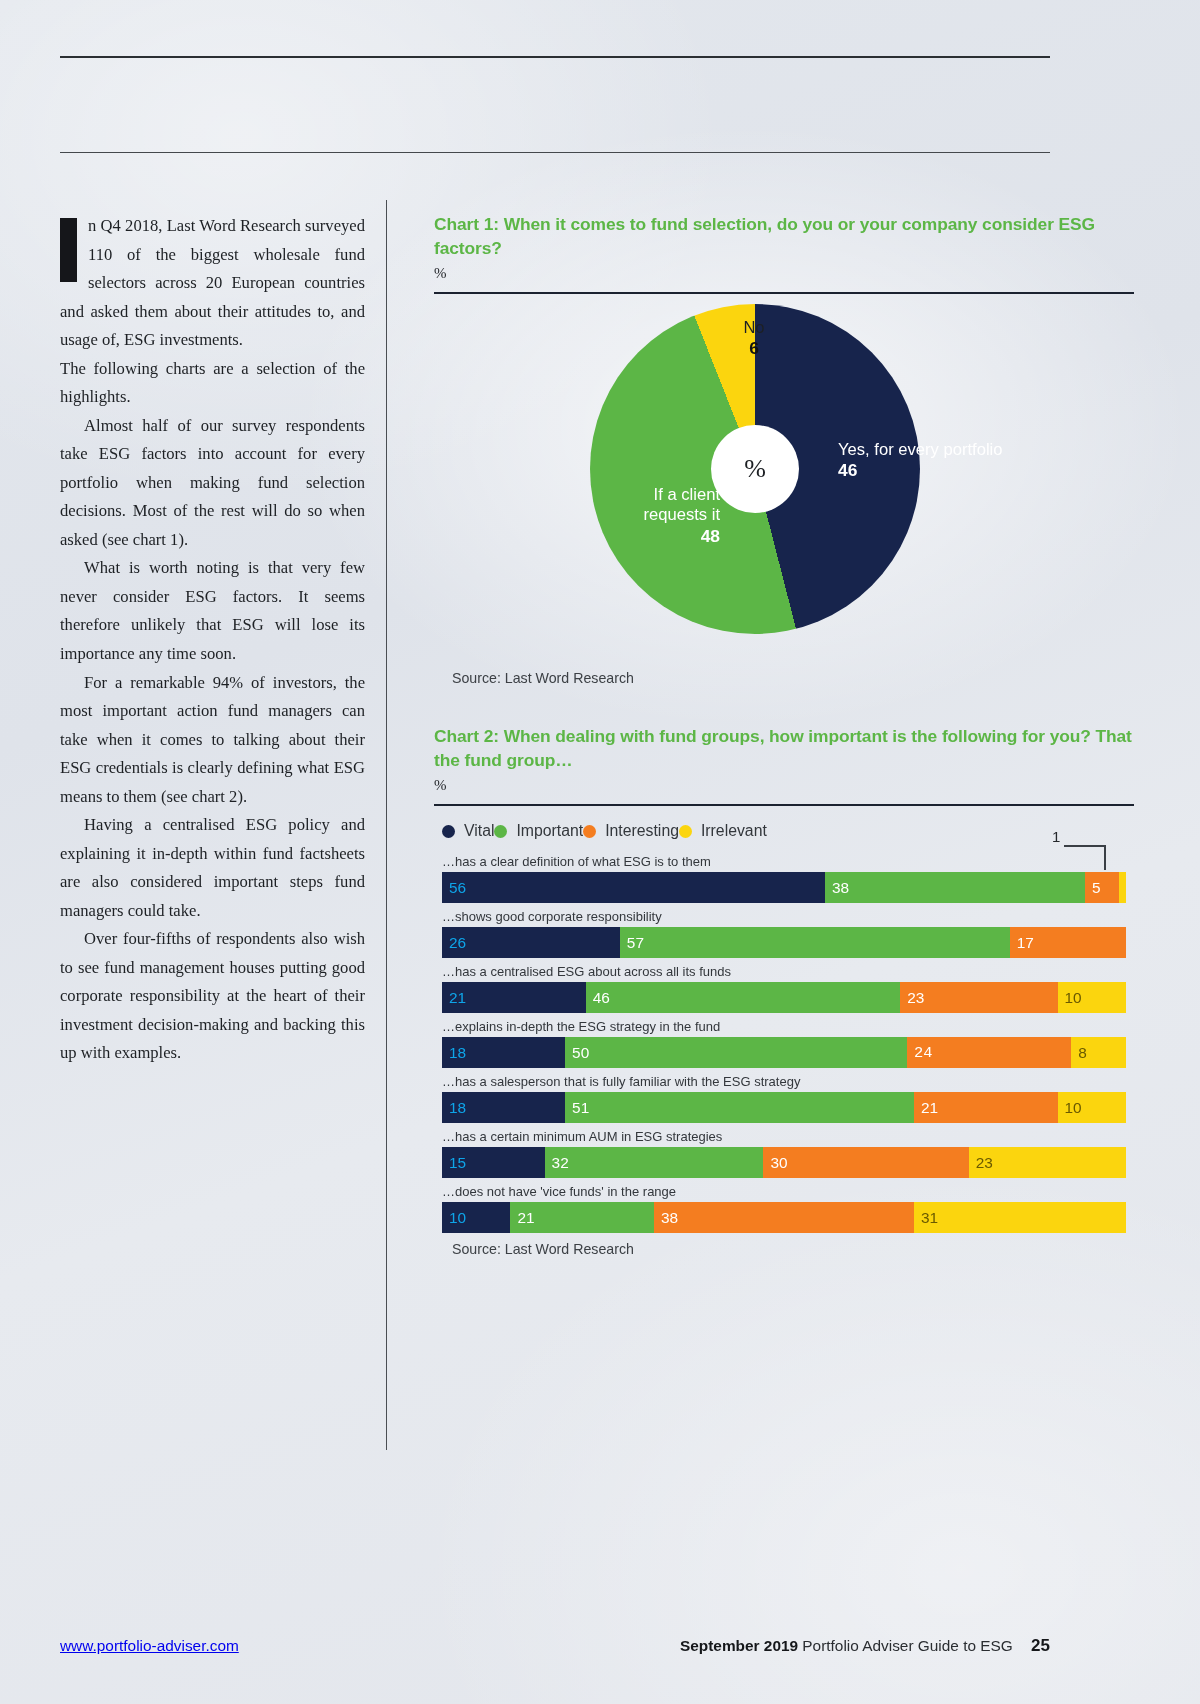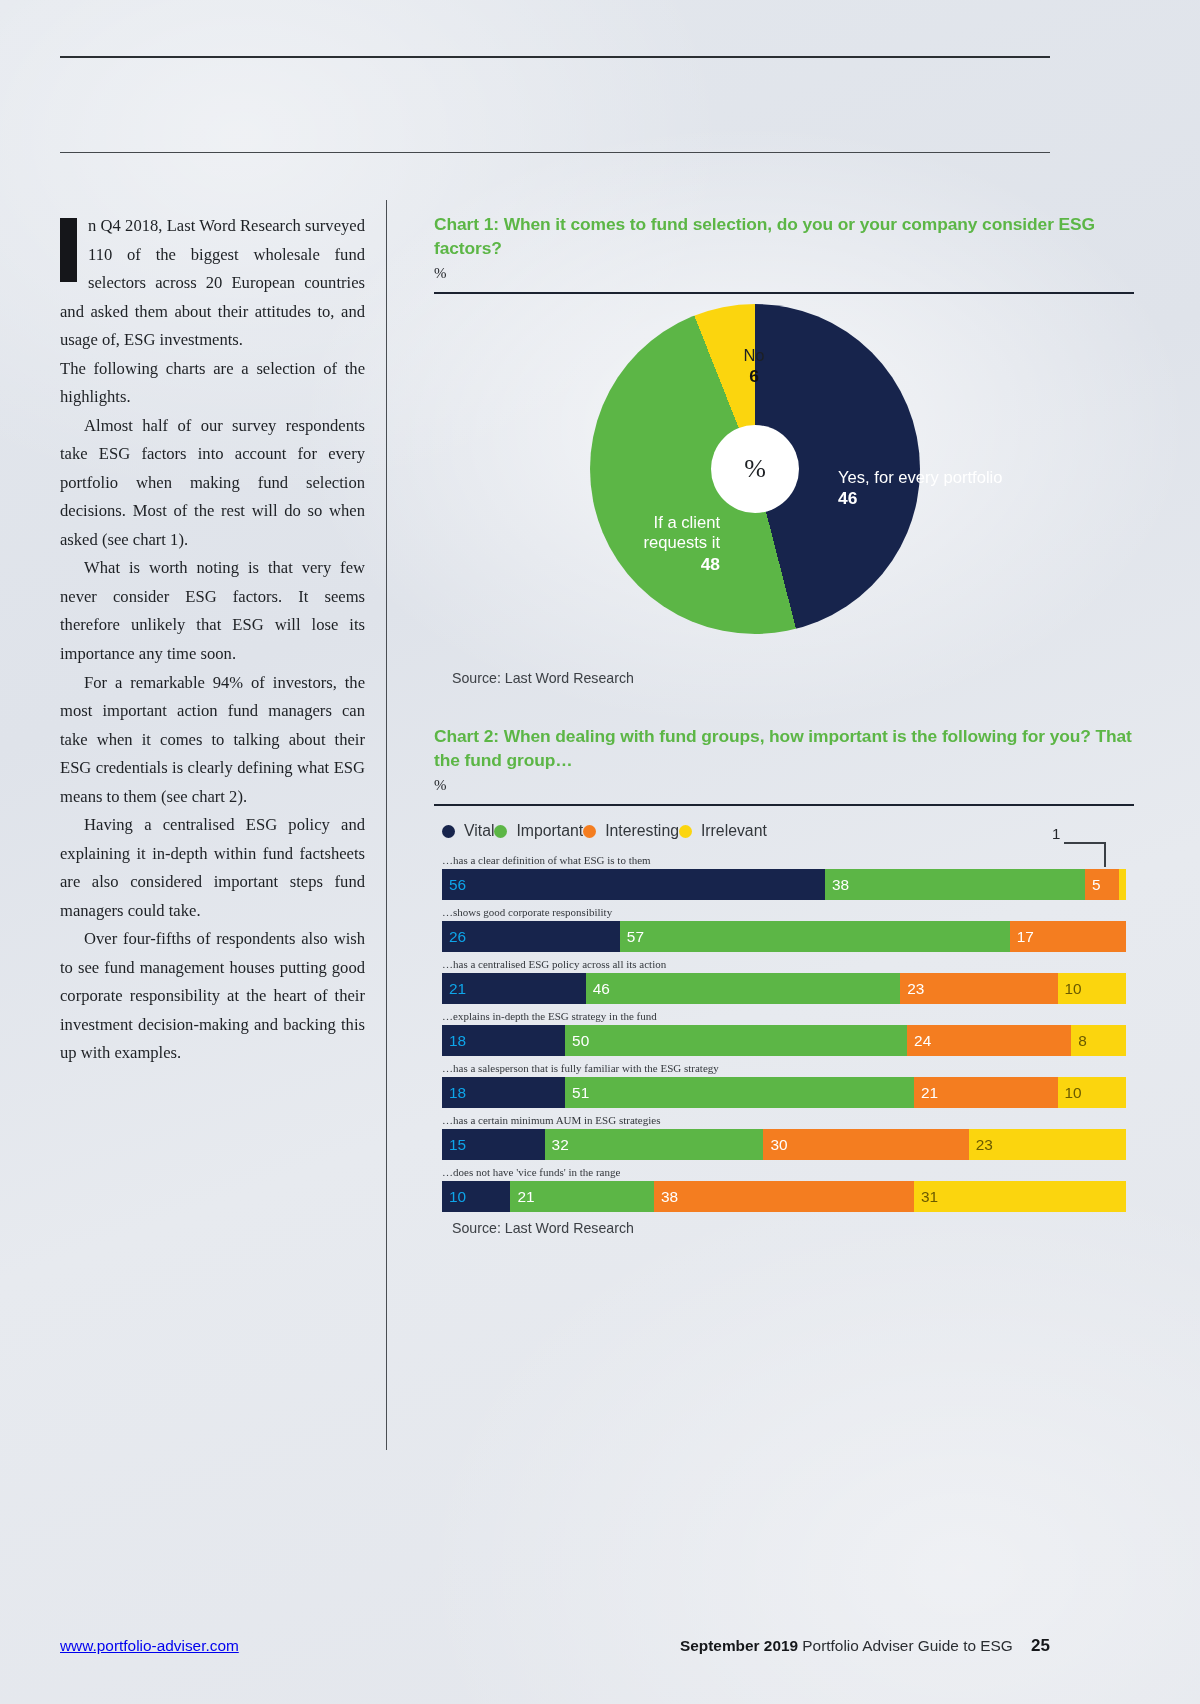--- a/index.html
+++ b/index.html
@@ -60,36 +60,36 @@
       #17244c 0deg 165.6deg,
       #5cb646 165.6deg 338.4deg,
       #fbd50e 338.4deg 360deg
     );
   }
   .pie-hole{
     position:absolute;left:277px;top:131px;width:88px;height:88px;border-radius:50%;
     background:#ffffff;display:flex;align-items:center;justify-content:center;
     font-family:"Liberation Serif",serif;font-size:26px;color:#1d2024;
   }
-  .pie-lbl{position:absolute;font-size:16.6px;line-height:1.22;color:#ffffff;margin-top:28px;}
+  .pie-lbl{position:absolute;font-size:16.6px;line-height:1.22;color:#ffffff;}
   .pie-lbl b{display:block;font-size:17.4px;}
   .lbl-yes{left:404px;top:146px;}
   .lbl-client{left:176px;top:191px;text-align:right;width:110px;}
   .lbl-no{left:300px;top:24px;color:#1d2024;text-align:center;width:40px;}
   .lbl-no b{color:#111;}
 
   
   .legend{display:flex;align-items:center;margin-top:16px;padding-left:8px;}
   .legend-item{display:flex;align-items:center;gap:9px;font-size:15.8px;color:#33373c;}
   .dot{width:13px;height:13px;border-radius:50%;display:inline-block;}
 
   
   .bars{margin-top:14px;position:relative;}
   .bar-row{margin-bottom:6px;position:relative;}
-  .bar-cat{font-size:11px;color:#33373c;margin:0 0 3px 8px;font-family:Liberation Serif, serif;}
+  .bar-cat{font-size:13px;color:#33373c;margin:0 0 3px 8px;}
   .bar{display:flex;height:31px;width:684px;margin-left:8px;}
   .seg{position:relative;display:flex;align-items:center;box-sizing:border-box;}
   .seg span{font-size:15.4px;color:#fff;padding-left:7px;white-space:nowrap;}
   .seg.dark span{color:#0ea5e9;}
   .callout{
     position:absolute;right:20px;top:-27px;width:42px;height:25px;
     border-left:0;border-top:2px solid #3a3f45;border-right:2px solid #3a3f45;
     box-sizing:border-box;
   }
   .callout i{position:absolute;left:-12px;top:-19px;font-style:normal;font-size:15px;color:#24272b;}
@@ -266,21 +266,21 @@
             </div>
             <div class="seg" style="background: rgb(92, 182, 70); width: 389.88px;">
               <span>57</span>
             </div>
             <div class="seg" style="background: rgb(244, 125, 32); width: 116.28px;">
               <span>17</span>
             </div>
           </div>
         </div>
         <div class="bar-row">
-          <div class="bar-cat">…has a centralised ESG policy across all its action</div>
+          <div class="bar-cat">…has a centralised ESG about across all its funds</div>
           <div class="bar">
             <div class="seg dark" style="background: rgb(23, 36, 76); width: 143.64px;">
               <span>21</span>
             </div>
             <div class="seg" style="background: rgb(92, 182, 70); width: 314.64px;">
               <span>46</span>
             </div>
             <div class="seg" style="background: rgb(244, 125, 32); width: 157.32px;">
               <span>23</span>
             </div>
@@ -291,21 +291,21 @@
         </div>
         <div class="bar-row">
           <div class="bar-cat">…explains in-depth the ESG strategy in the fund</div>
           <div class="bar">
             <div class="seg dark" style="background: rgb(23, 36, 76); width: 123.12px;">
               <span>18</span>
             </div>
             <div class="seg" style="background: rgb(92, 182, 70); width: 342px;">
               <span>50</span>
             </div>
-            <div class="seg" style="background: rgb(244, 125, 32); width: 164.16px;">
+            <div class="seg" style="background: rgb(244, 125, 32); width: 164.16px; font-family: Liberation Mono, monospace;">
               <span>24</span>
             </div>
             <div class="seg" style="background: rgb(251, 213, 14); width: 54.72px;">
               <span style="color: rgb(106, 90, 0);">8</span>
             </div>
           </div>
         </div>
         <div class="bar-row">
           <div class="bar-cat">…has a salesperson that is fully familiar with the ESG strategy</div>
           <div class="bar">

